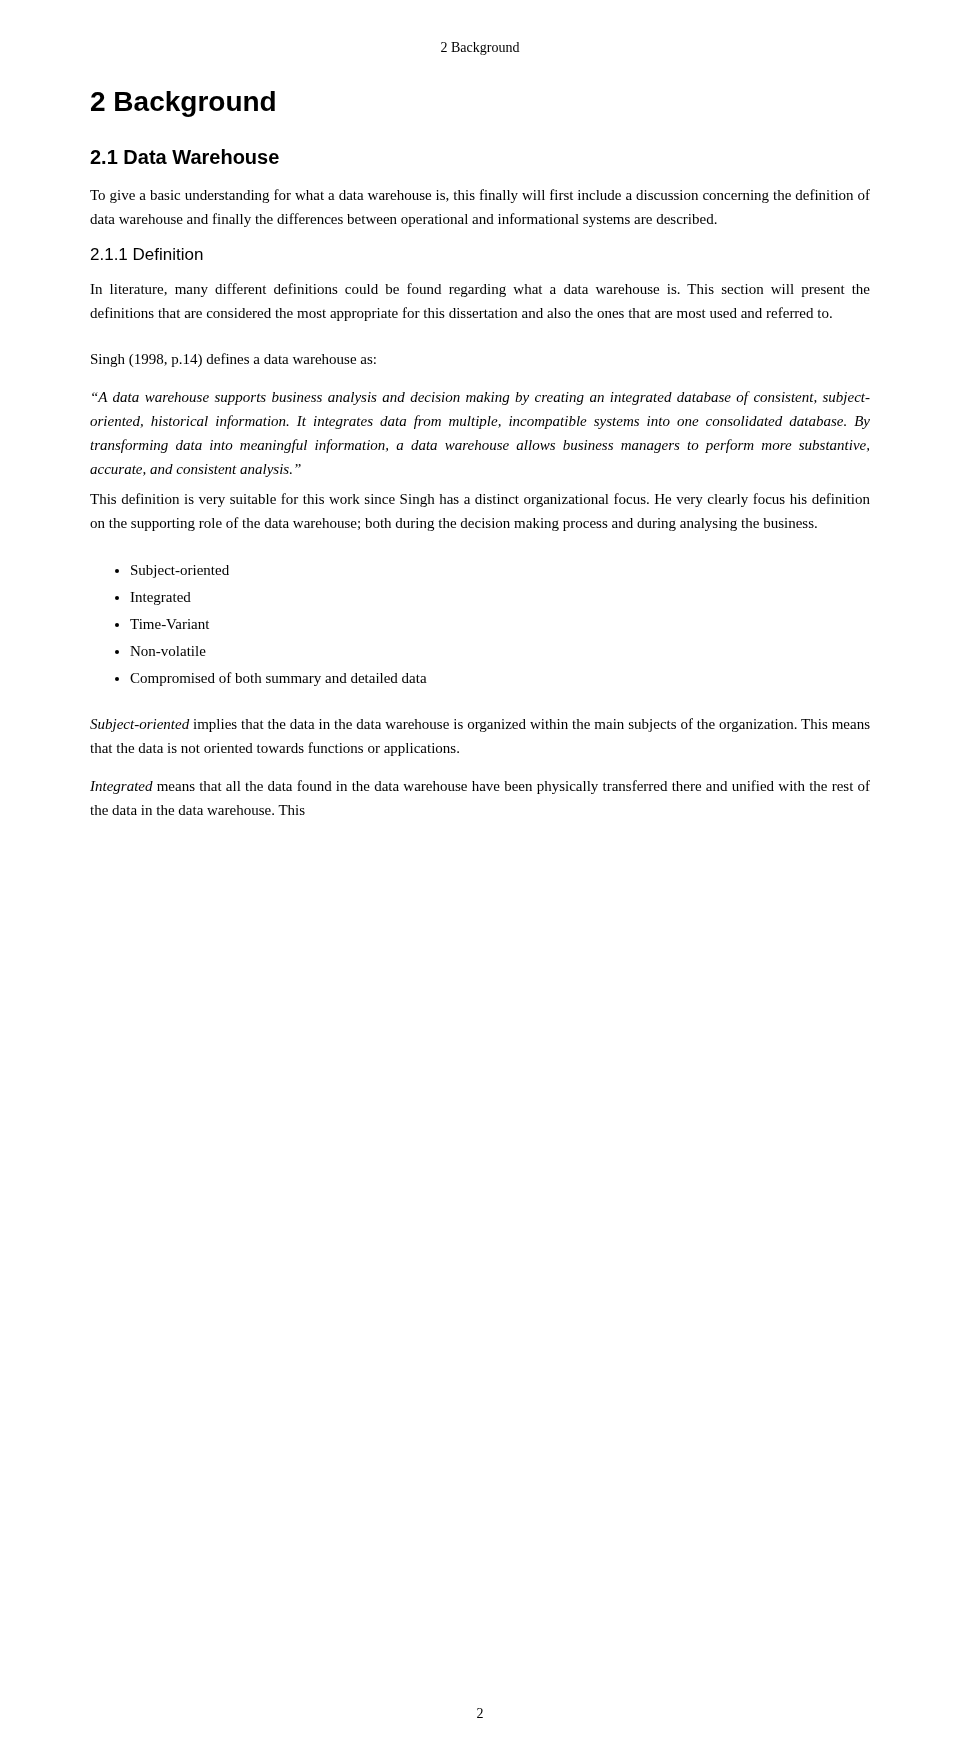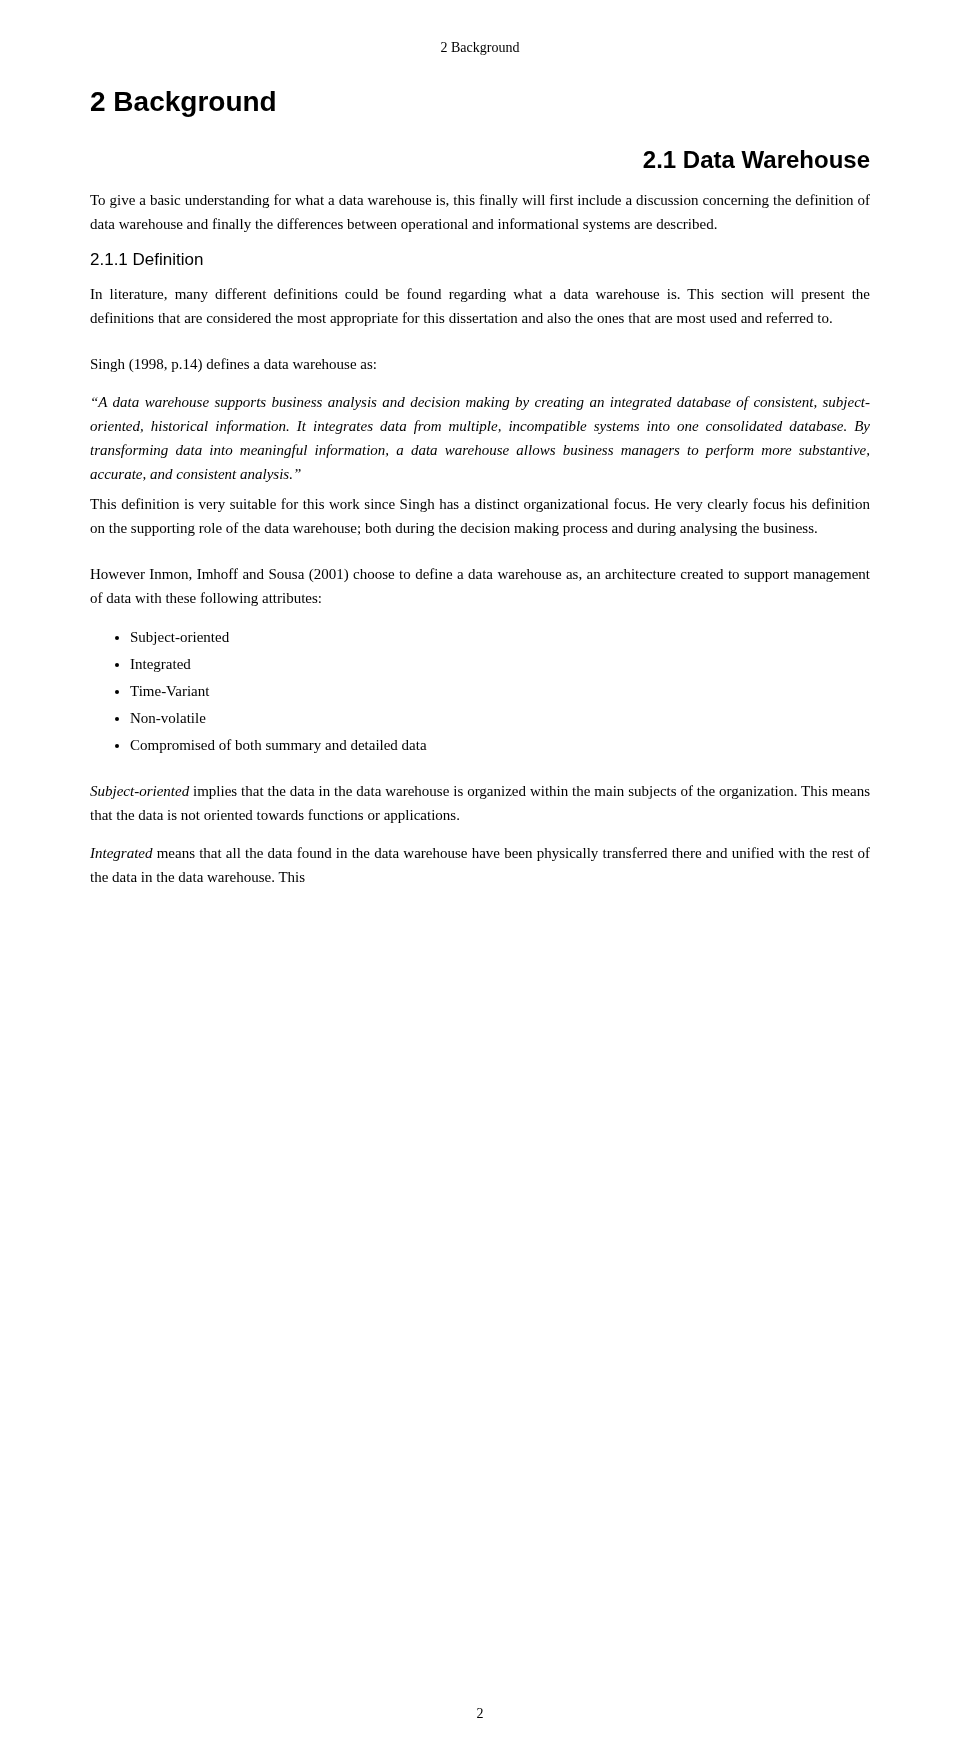--- a/index.html
+++ b/index.html
@@ -34,25 +34,24 @@
     }
 
     h1.chapter-title {
       font-size: 28px;
       font-weight: bold;
       margin-bottom: 28px;
       font-family: Arial, Helvetica, sans-serif;
     }
 
     h2.section-title {
-      font-size: 24px;
+      font-size: 20px;
       font-weight: bold;
       margin-bottom: 14px;
       font-family: Arial, Helvetica, sans-serif;
-      text-align: right;
     }
 
     h3.subsection-title {
       font-size: 17px;
       font-weight: normal;
       margin-bottom: 12px;
       font-family: Arial, Helvetica, sans-serif;
     }
 
     p.body-text {
@@ -125,21 +124,20 @@
   <div class="section-gap"></div>
 
   <p class="body-text">Singh (1998, p.14) defines a data warehouse as:</p>
 
   <p class="italic-quote">“A data warehouse supports business analysis and decision making by creating an integrated database of consistent, subject-oriented, historical information. It integrates data from multiple, incompatible systems into one consolidated database. By transforming data into meaningful information, a data warehouse allows business managers to perform more substantive, accurate, and consistent analysis.”</p>
 
   <p class="body-text">This definition is very suitable for this work since Singh has a distinct organizational focus. He very clearly focus his definition on the supporting role of the data warehouse; both during the decision making process and during analysing the business.</p>
 
   <div class="section-gap"></div>
 
-  <p class="body-text">However Inmon, Imhoff and Sousa (2001) choose to define a data warehouse as, an architecture created to support management of data with these following attributes:</p>
 
   <ul class="bullet-list">
   <li>Subject-oriented</li>
       <li>Integrated</li>
       <li>Time-Variant</li>
       <li>Non-volatile</li>
       <li>Compromised of both summary and detailed data</li>
     </ul>
 
   <p class="body-text">

